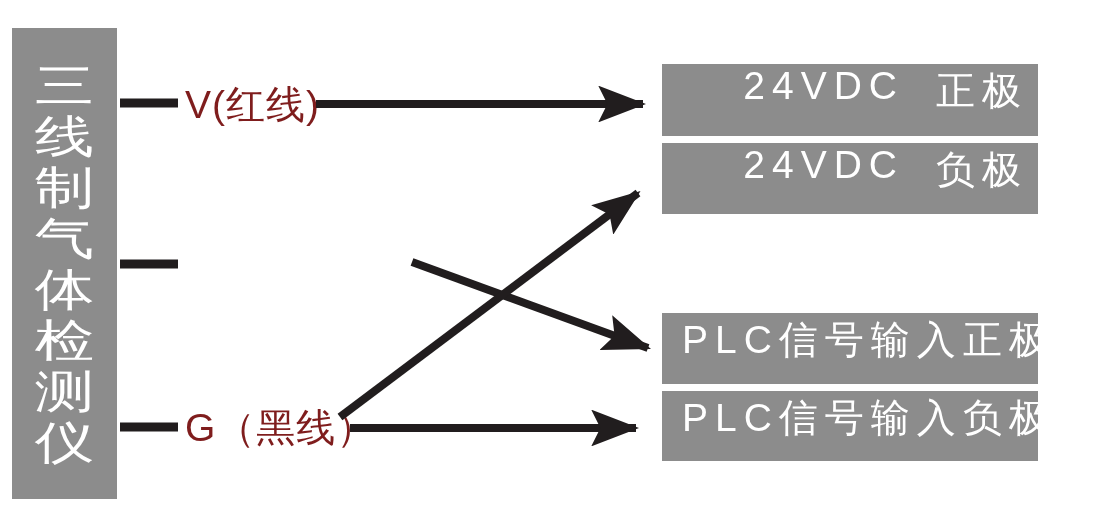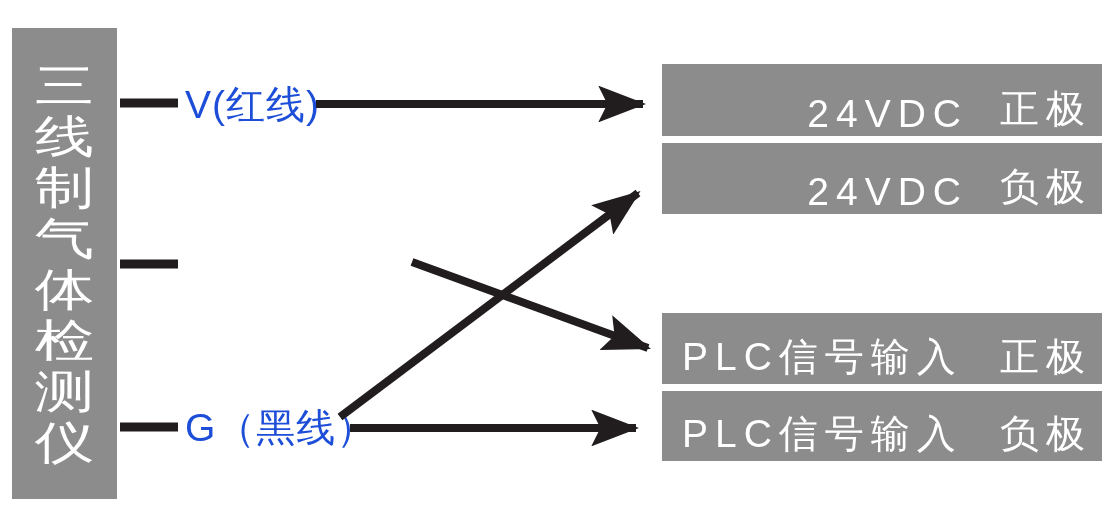--- a/index.html
+++ b/index.html
@@ -36,21 +36,21 @@
     text-align: center;
   }
   .device-text div {
     transform: scaleX(1.32);
     transform-origin: center;
   }
 
   
   .wire-label {
     position: absolute;
-    color: #1d4ed8;
+    color: #7f1d1d;
     font-size: 39px;
     line-height: 46px;
     font-weight: 500;
     white-space: nowrap;
     letter-spacing: 1px;
   }
   .wl-v { left: 185px; top: 82px; }
   .wl-s { left: 185px; top: 241px; }
   .wl-g { left: 185px; top: 405px; }
 
@@ -60,25 +60,25 @@
     left: 0; top: 0;
     width: 1118px; height: 525px;
     pointer-events: none;
   }
   .overlay .wire { stroke: #211d1e; fill: none; }
 
   
   .terminal {
     position: absolute;
     left: 662px;
-    width: 440px;
+    width: 376px;
     background: #8c8c8c;
     color: #ffffff;
     display: flex;
-    align-items: flex-end;
+    align-items: flex-start;
     font-size: 39px;
     font-weight: 500;
     white-space: nowrap;
   }
   .terminal .seg { letter-spacing: 7px; }
   .t1 { top: 64px;  height: 72px; justify-content: flex-end; padding-right: 10px; gap: 32px; }
   .t2 { top: 143px; height: 71px; justify-content: flex-end; padding-right: 10px; gap: 32px; }
   .t3 { top: 313px; height: 71px; justify-content: space-between; padding: 0 10px 0 20px; }
   .t4 { top: 391px; height: 70px; justify-content: space-between; padding: 0 10px 0 20px; }
 </style>

